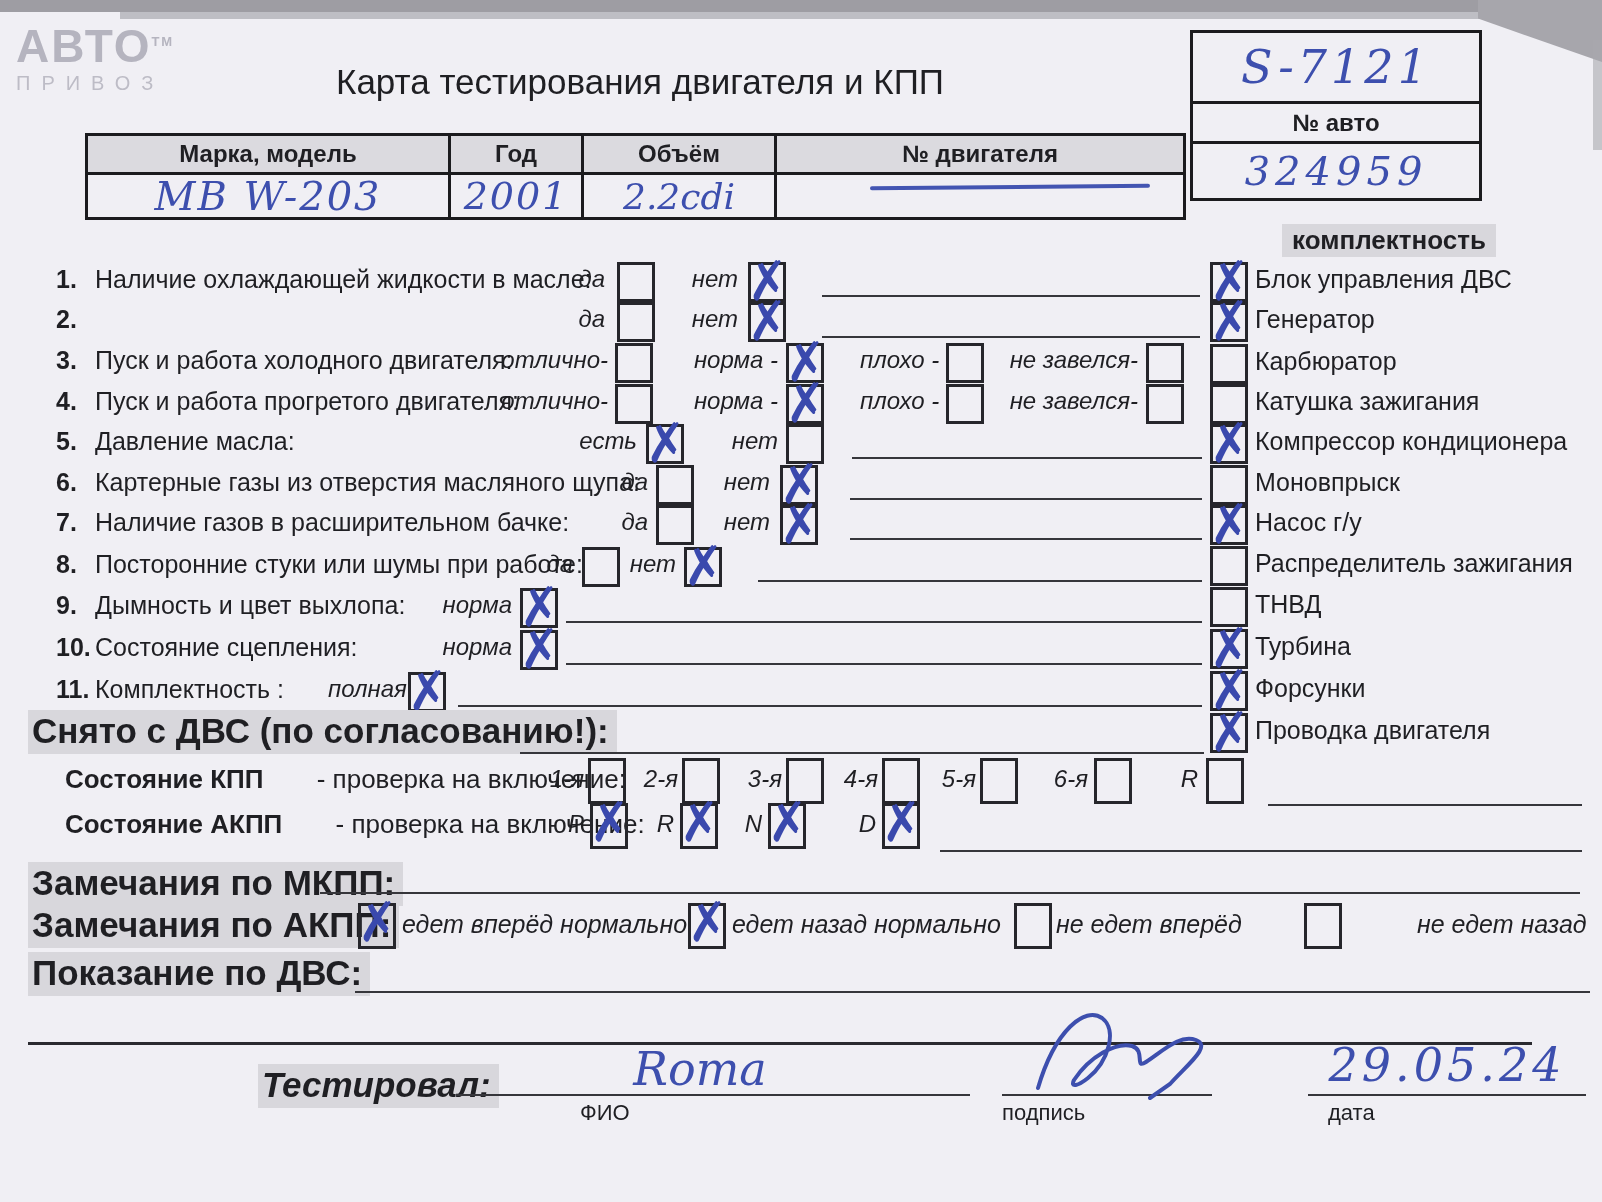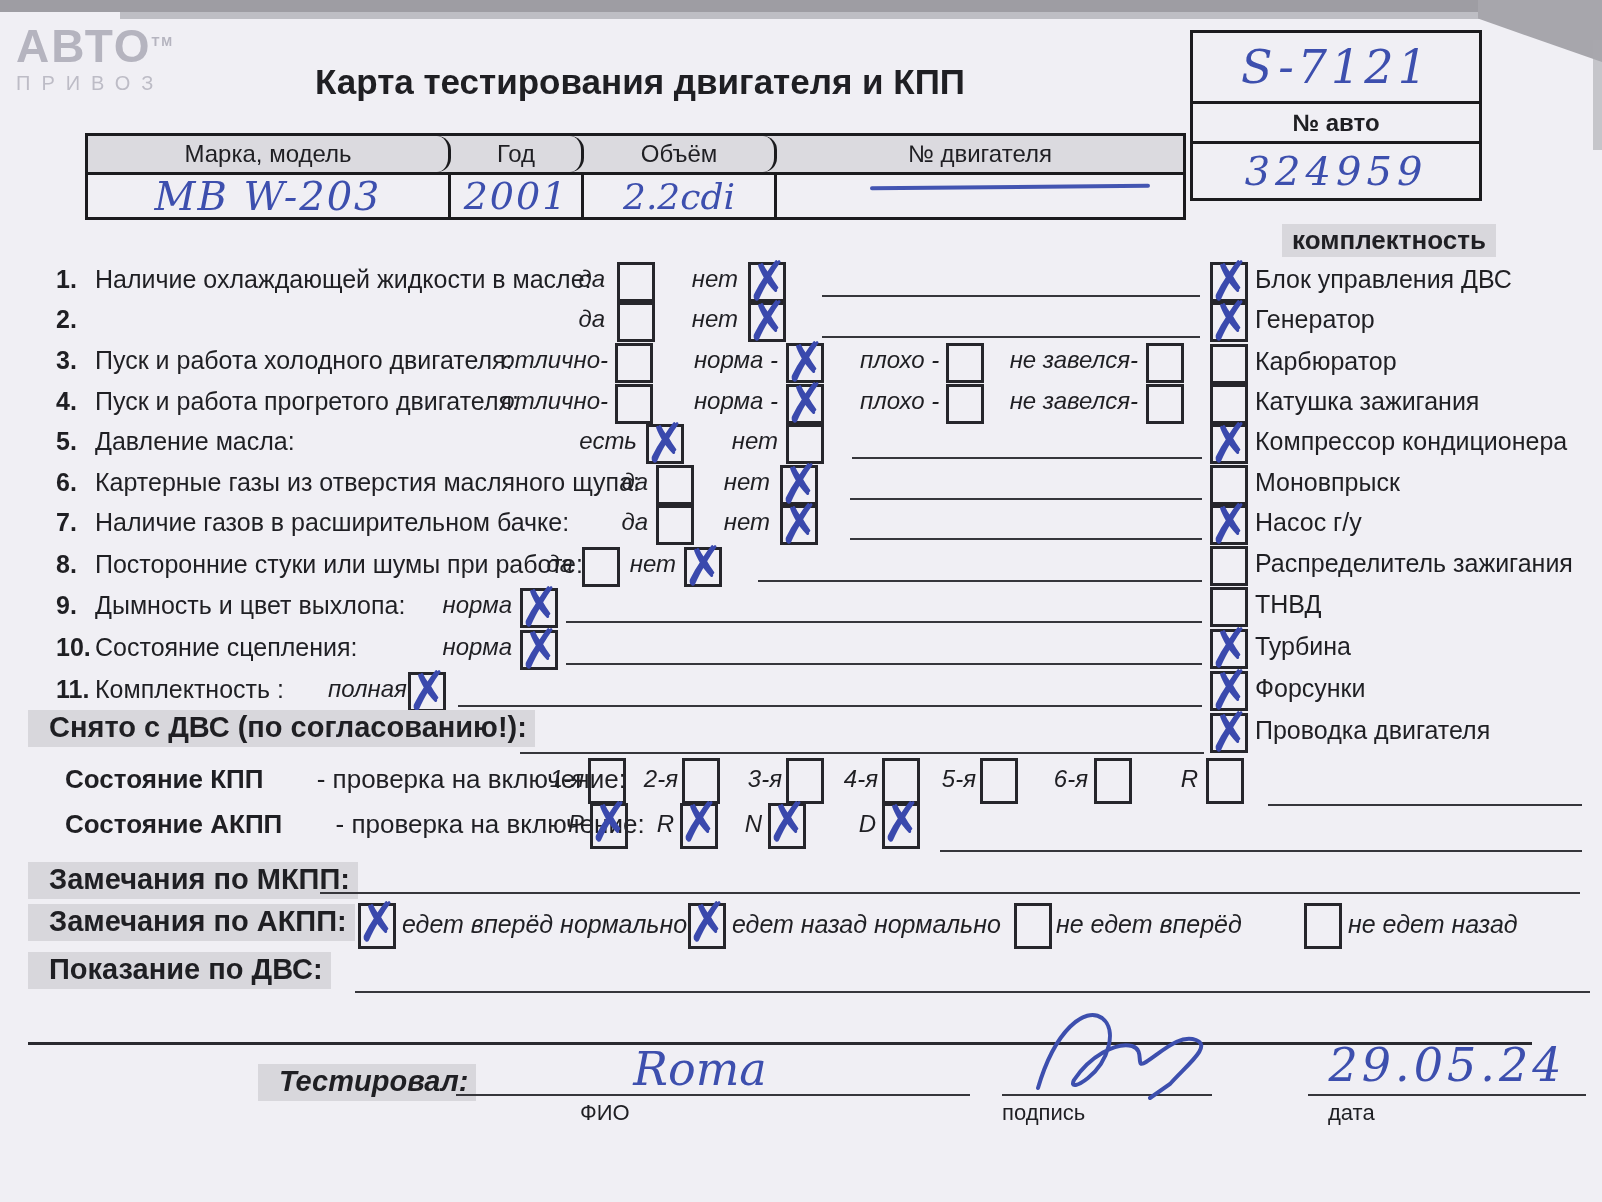--- a/index.html
+++ b/index.html
@@ -11,30 +11,30 @@
   .art-tear{position:absolute;left:120px;top:12px;width:1482px;height:7px;background:#aeadb4;opacity:.75;}
   .art-corner{position:absolute;left:1478px;top:0;width:124px;height:62px;background:#a7a6ac;
               clip-path:polygon(0 0,100% 0,100% 100%,0 30%);}
   .art-right{position:absolute;left:1593px;top:40px;width:9px;height:110px;background:#a9a8ae;opacity:.6;}
   
   .logo{position:absolute;left:16px;top:20px;width:220px;}
   .logo-top{font-size:46px;font-weight:bold;color:#b5b4bf;letter-spacing:2px;line-height:44px;}
   .logo-tm{font-size:13px;color:#b5b4bf;vertical-align:super;}
   .logo-bottom{font-size:20px;color:#bdbcc6;letter-spacing:11px;margin-top:4px;}
   .title{position:absolute;left:240px;top:62px;width:800px;text-align:center;
-         font-size:35px;font-weight:bold;}
+         font-size:35px;font-weight:normal;}
   
   .vt{position:absolute;left:85px;top:133px;width:1095px;border:3px solid #1b1b1e;}
   .vt-row{display:flex;}
   .vt-head{background:#dbdadf;border-bottom:3px solid #1b1b1e;height:36px;}
   .vt-body{height:42px;}
   .vt-c{border-right:3px solid #1b1b1e;display:flex;align-items:center;justify-content:center;overflow:visible;}
   .vt-c:last-child{border-right:none;}
   .vt-c.c1{width:360px;} .vt-c.c2{width:130px;} .vt-c.c3{width:190px;} .vt-c.c4{flex:1;}
-  .vt-head .vt-c{font-weight:normal;font-size:24px;border-radius:14px;}
+  .vt-head .vt-c{font-weight:bold;font-size:24px;}
   
   .carbox{position:absolute;left:1190px;top:30px;width:286px;border:3px solid #1b1b1e;}
   .cb-r{display:flex;align-items:center;justify-content:center;}
   .cb-num{height:68px;border-bottom:3px solid #1b1b1e;}
   .cb-lab{height:37px;border-bottom:3px solid #1b1b1e;font-weight:bold;font-size:24px;}
   .cb-odo{height:35px;border-bottom:3px solid #1b1b1e;font-weight:bold;font-size:24px;background:#d8d7dc;}
   .cb-val{height:54px;}
   
   .hand{font-family:"DejaVu Serif",serif;font-style:italic;color:#3d4fae;}
   .hw-title{font-size:46px;letter-spacing:4px;}
@@ -47,21 +47,21 @@
   .row{position:absolute;left:0;width:1602px;height:36px;}
   .row .num{position:absolute;left:56px;font-weight:bold;font-size:25px;line-height:36px;}
   .row .lbl{position:absolute;left:95px;font-size:25px;line-height:36px;white-space:nowrap;}
   .opt{position:absolute;font-style:italic;font-size:24px;line-height:36px;text-align:right;white-space:nowrap;}
   .cb{position:absolute;top:1px;width:32px;height:34px;border:3px solid #26262b;background:transparent;}
   .cb.tall{height:42px;}
   .cb.checked::after{content:"\2717";position:absolute;left:-5px;top:-14px;font-size:52px;color:#3a49ad;
                      font-family:"DejaVu Sans",sans-serif;transform:rotate(-6deg);}
   
   .hl{background:#d8d7dc;}
-  .seclbl{position:absolute;font-weight:bold;font-size:29px;padding:1px 8px 3px 21px;white-space:nowrap;}
+  .seclbl{position:absolute;font-weight:bold;font-size:35px;padding:1px 8px 3px 4px;white-space:nowrap;}
   .grow{position:absolute;left:0;width:1602px;height:48px;}
   .grow .glbl{position:absolute;font-weight:bold;font-size:26px;line-height:48px;white-space:nowrap;}
   .grow .gsuf{font-weight:normal;margin-left:46px;}
   .grow .opt{line-height:48px;}
   .grow .cb{top:3px;height:40px;}
   .remlbl{position:absolute;font-style:italic;font-size:25px;line-height:48px;white-space:nowrap;}
   .line{position:absolute;height:0;border-bottom:2px solid #36363b;}
   .rule{position:absolute;height:0;border-bottom:3px solid #2a2a2f;}
   
   .eq{position:absolute;height:36px;}
@@ -287,21 +287,21 @@
 
   <div class="grow" style="top:900px">
     <span class="seclbl hl" style="left:28px;top:4px">Замечания по АКПП:</span>
     <span class="cb tall checked" style="left:358px"></span>
     <span class="remlbl" style="left:402px">едет вперёд нормально</span>
     <span class="cb tall checked" style="left:688px"></span>
     <span class="remlbl" style="left:732px">едет назад нормально</span>
     <span class="cb tall" style="left:1014px"></span>
     <span class="remlbl" style="left:1056px">не едет вперёд</span>
     <span class="cb tall" style="left:1304px"></span>
-    <span class="remlbl" style="left:1348px">не едет назад</span>
+    <span class="remlbl" style="left:1417px">не едет назад</span>
   </div>
 
   <div class="seclbl hl" style="left:28px;top:952px">Показание по ДВС:</div>
 
   <div class="line" style="left:822px;top:295px;width:378px"></div>
   <div class="line" style="left:822px;top:336px;width:378px"></div>
   <div class="line" style="left:852px;top:457px;width:350px"></div>
   <div class="line" style="left:850px;top:498px;width:352px"></div>
   <div class="line" style="left:850px;top:538px;width:352px"></div>
   <div class="line" style="left:758px;top:580px;width:444px"></div>

